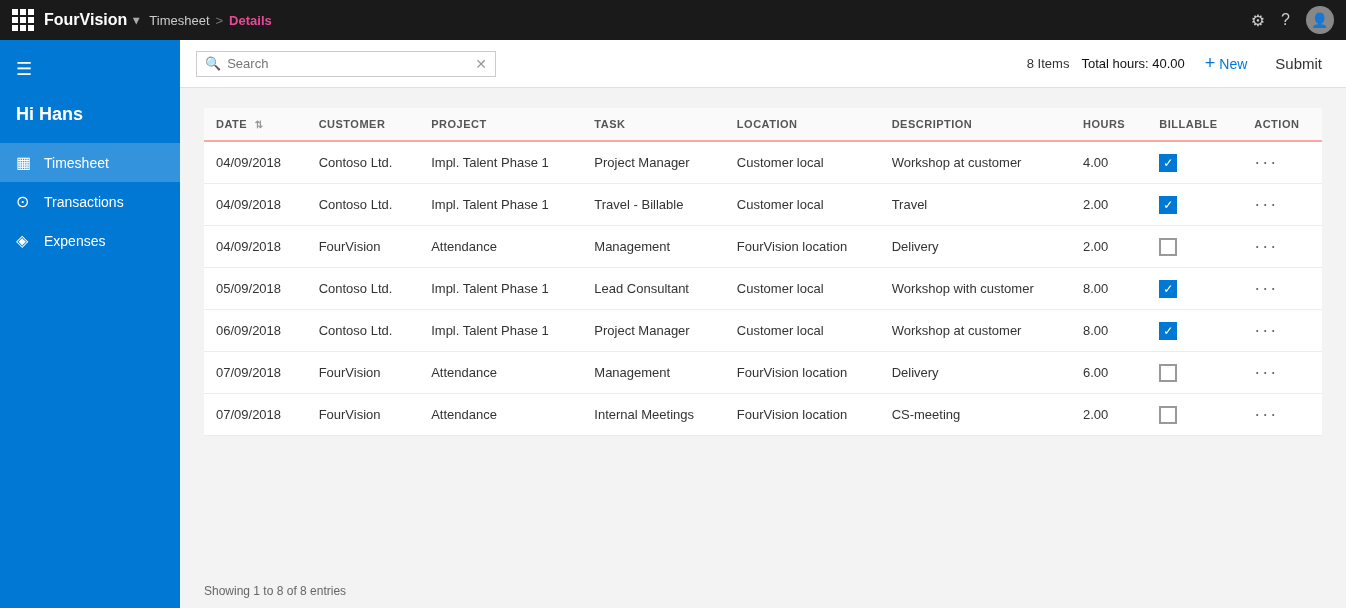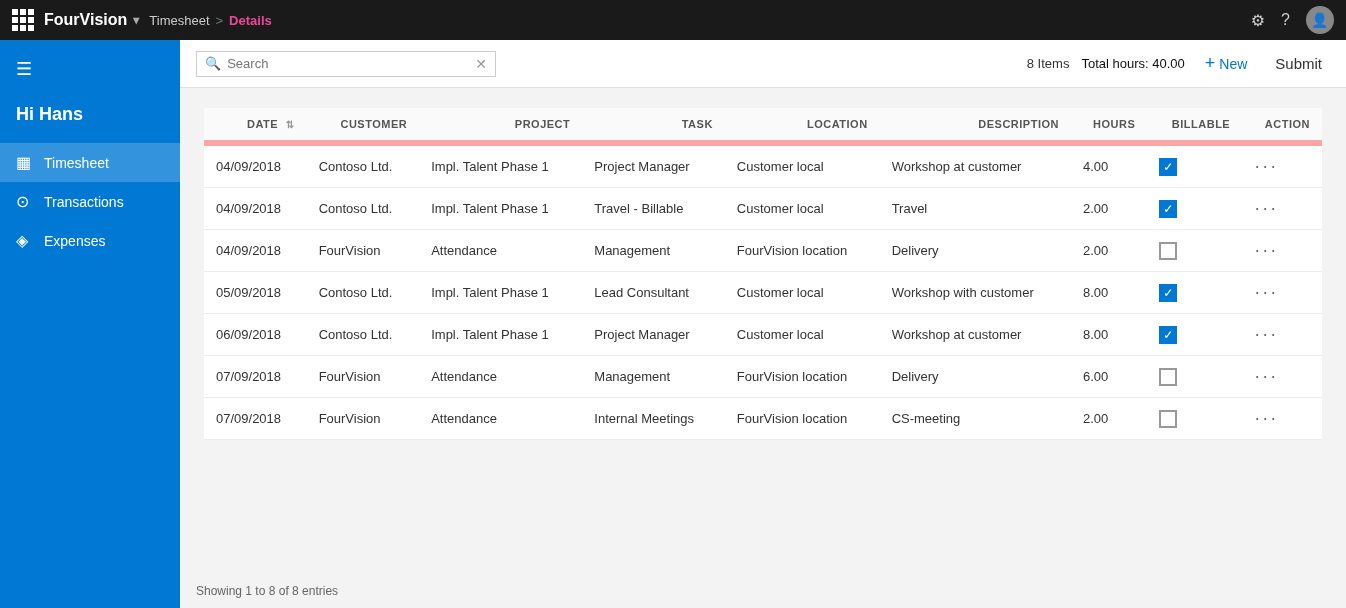--- a/index.html
+++ b/index.html
@@ -106,28 +106,28 @@
       font-size: 15px; color: #333; padding: 4px 8px;
     }
 
     
     .page-content { flex: 1; overflow: auto; padding: 20px 24px 10px; }
     .page-title { font-size: 20px; font-weight: 400; color: #333; margin-bottom: 20px; }
 
     
     .data-table { width: 100%; border-collapse: collapse; background: #fff; }
     .data-table th {
-      text-align: right;
+      text-align: left;
       padding: 10px 12px;
       font-size: 11px;
       font-weight: 600;
       color: #555;
       letter-spacing: 0.5px;
       text-transform: uppercase;
-      border-bottom: 6px solid #fca5a5;
+      border-bottom: 2px solid #fca5a5;
       background: #fafafa;
       white-space: nowrap;
     }
     .data-table td {
       padding: 10px 12px;
       border-bottom: 1px solid #ececec;
       color: #333;
       font-size: 13px;
     }
     .sort-icon { color: #999; margin-left: 4px; font-size: 10px; cursor: pointer; }
@@ -139,21 +139,21 @@
       color: #fff; font-size: 12px;
       cursor: pointer;
     }
     .checkbox-unchecked {
       width: 18px; height: 18px;
       border: 2px solid #999;
       background: #fff;
       cursor: pointer;
     }
     .action-dots { color: #666; cursor: pointer; font-size: 18px; letter-spacing: 2px; }
-    .page-footer { padding: 10px 16px; color: #666; font-size: 12px; background: #f3f3f3; }
+    .page-footer { padding: 10px 24px; color: #666; font-size: 12px; background: #f3f3f3; }
   </style>
 </head>
 <body>
 
 <div class="topbar">
   <div class="topbar-apps-icon">
     <div class="grid-icon">
       <span></span>
         <span></span>
         <span></span>

